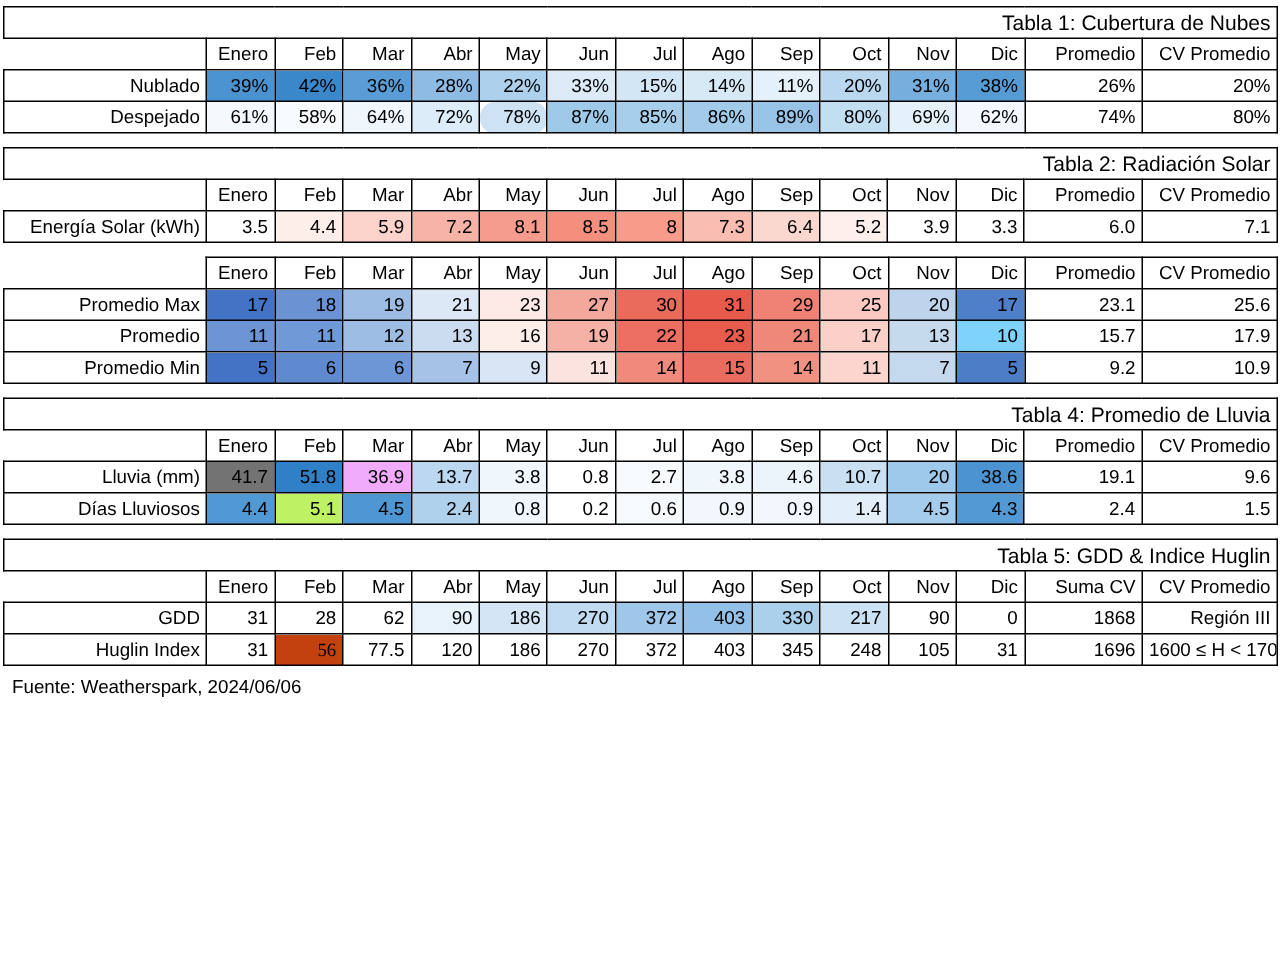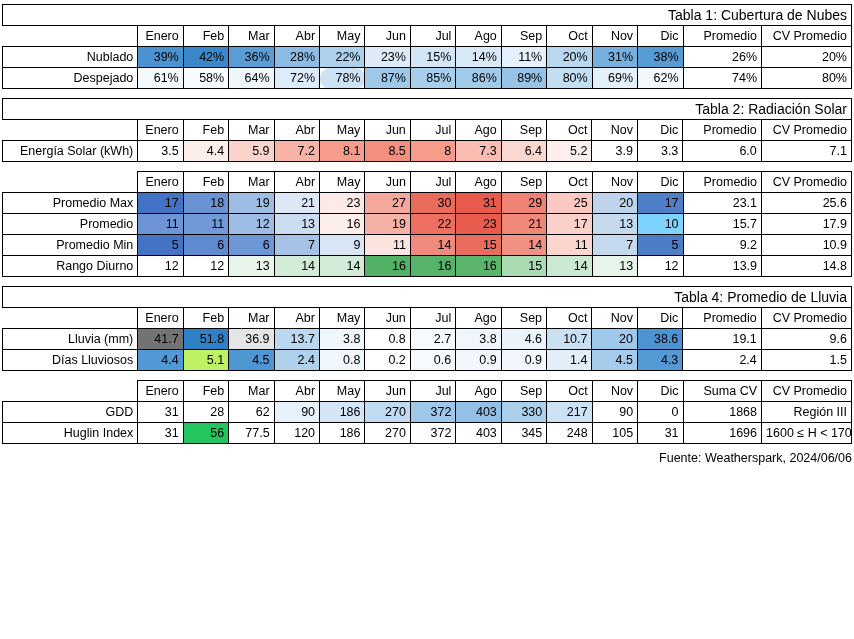--- a/index.html
+++ b/index.html
@@ -51,21 +51,20 @@
   col.c-label { width: 131px; }
   col.c-mon   { width: 44px; }
   col.c-prom  { width: 76px; }
   col.c-cv    { width: 87px; }
 
   .footer {
     margin-top: 7px;
     font-size: 12.5px;
     padding-left: 6px;
     color: #000;
-    text-align: right;
   }
   .tbl-wrap { margin-bottom: 0px; }
   .gap { height: 9px; }
 </style>
 </head>
 <body>
 
 <div class="tbl-wrap">
 <table class="tbl">
   <colgroup>
@@ -106,21 +105,21 @@
     <td class="hdr">Promedio</td>
     <td class="hdr">CV Promedio</td>
   </tr>
   <tr>
     <td class="rowlabel-right">Nublado</td>
     <td class="ctr" style="background-color: rgb(74, 147, 208);">39%</td>
     <td class="ctr" style="background-color: rgb(58, 135, 202);">42%</td>
     <td class="ctr" style="background-color: rgb(90, 157, 214);">36%</td>
     <td class="ctr" style="background-color: rgb(141, 187, 227);">28%</td>
     <td class="ctr" style="background-color: rgb(173, 208, 236);">22%</td>
-    <td class="ctr" style="background-color: rgb(220, 235, 247);">23%</td>
+    <td class="ctr" style="background-color: rgb(220, 235, 247);">33%</td>
     <td class="ctr" style="background-color: rgb(211, 230, 245);">15%</td>
     <td class="ctr" style="background-color: rgb(216, 233, 246);">14%</td>
     <td class="ctr" style="background-color: rgb(228, 240, 250);">11%</td>
     <td class="ctr" style="background-color: rgb(185, 215, 239);">20%</td>
     <td class="ctr" style="background-color: rgb(118, 174, 221);">31%</td>
     <td class="ctr" style="background-color: rgb(87, 155, 213);">38%</td>
     <td class="bold">26%</td>
     <td class="bold">20%</td>
   </tr>
   <tr>
@@ -290,37 +289,20 @@
     <td class="ctr" style="background-color: rgb(251, 228, 223);">11</td>
     <td class="ctr" style="background-color: rgb(240, 138, 124);">14</td>
     <td class="ctr" style="background-color: rgb(234, 108, 94);">15</td>
     <td class="ctr" style="background-color: rgb(241, 145, 130);">14</td>
     <td class="ctr" style="background-color: rgb(251, 213, 206);">11</td>
     <td class="ctr" style="background-color: rgb(196, 217, 238);">7</td>
     <td class="ctr" style="background-color: rgb(78, 125, 199);">5</td>
     <td class="bold">9.2</td>
     <td class="bold">10.9</td>
   </tr>
-  <tr>
-    <td class="rowlabel-left">Rango Diurno</td>
-    <td class="ctr" style="background-color: rgb(255, 255, 255);">12</td>
-    <td class="ctr" style="background-color: rgb(255, 255, 255);">12</td>
-    <td class="ctr" style="background-color: rgb(233, 245, 234);">13</td>
-    <td class="ctr" style="background-color: rgb(211, 236, 215);">14</td>
-    <td class="ctr" style="background-color: rgb(211, 236, 215);">14</td>
-    <td class="ctr" style="background-color: rgb(82, 177, 101);">16</td>
-    <td class="ctr" style="background-color: rgb(87, 179, 105);">16</td>
-    <td class="ctr" style="background-color: rgb(92, 181, 109);">16</td>
-    <td class="ctr" style="background-color: rgb(169, 220, 179);">15</td>
-    <td class="ctr" style="background-color: rgb(204, 234, 209);">14</td>
-    <td class="ctr" style="background-color: rgb(230, 244, 233);">13</td>
-    <td class="ctr" style="background-color: rgb(255, 255, 255);">12</td>
-    <td class="bold">13.9</td>
-    <td class="bold">14.8</td>
-  </tr>
 </tbody>
     </table>
 </div>
 
 <div class="gap"></div>
 
 <div class="tbl-wrap">
 <table class="tbl">
   <colgroup>
     <col class="c-label">
@@ -357,21 +339,21 @@
     <td class="hdr">Oct</td>
     <td class="hdr">Nov</td>
     <td class="hdr">Dic</td>
     <td class="hdr">Promedio</td>
     <td class="hdr">CV Promedio</td>
   </tr>
   <tr>
     <td class="rowlabel-right">Lluvia (mm)</td>
     <td class="ctr" style="background-color: #737373;">41.7</td>
     <td class="ctr" style="background-color: rgb(47, 128, 198);">51.8</td>
-    <td class="ctr" style="background-color: #e5e5e5; margin-top: 48px;">36.9</td>
+    <td class="ctr" style="background-color: #f0abfc; margin-top: 48px;">36.9</td>
     <td class="ctr" style="background-color: rgb(187, 216, 240);">13.7</td>
     <td class="ctr" style="background-color: rgb(239, 246, 252);">3.8</td>
     <td class="ctr" style="background-color: rgb(255, 255, 255);">0.8</td>
     <td class="ctr" style="background-color: rgb(246, 250, 253);">2.7</td>
     <td class="ctr" style="background-color: rgb(239, 246, 252);">3.8</td>
     <td class="ctr" style="background-color: rgb(236, 244, 251);">4.6</td>
     <td class="ctr" style="background-color: rgb(201, 224, 243);">10.7</td>
     <td class="ctr" style="background-color: rgb(159, 201, 234);">20</td>
     <td class="ctr" style="background-color: rgb(75, 148, 209);">38.6</td>
     <td class="bold">19.1</td>
@@ -413,20 +395,23 @@
         <col class="c-mon">
         <col class="c-mon">
         <col class="c-mon">
         <col class="c-mon">
         <col class="c-mon">
         <col class="c-mon">
         <col class="c-prom">
         <col class="c-cv">
   </colgroup>
   <tbody>
+        <tr>
+    <td class="title-cell" colspan="15">Tabla 5: GDD &amp; Indice Huglin</td>
+  </tr>
   <tr>
     <td class="nb"></td>
     <td class="hdr">Enero</td>
     <td class="hdr">Feb</td>
     <td class="hdr">Mar</td>
     <td class="hdr">Abr</td>
     <td class="hdr">May</td>
     <td class="hdr">Jun</td>
     <td class="hdr">Jul</td>
     <td class="hdr">Ago</td>
@@ -450,21 +435,21 @@
     <td class="ctr" style="background-color: rgb(171, 208, 236);">330</td>
     <td class="ctr" style="background-color: rgb(203, 225, 244);">217</td>
     <td class="ctr" style="background-color: rgb(255, 255, 255);">90</td>
     <td class="ctr" style="background-color: rgb(255, 255, 255);">0</td>
     <td class="bold">1868</td>
     <td class="bold lft">Región III</td>
   </tr>
   <tr>
     <td class="rowlabel-left">Huglin Index</td>
     <td class="ctr" style="background-color: rgb(255, 255, 255);">31</td>
-    <td class="ctr" style="background-color: #22c55e;">56</td>
+    <td class="ctr" style="background-color: #c2410c; font-family: Liberation Serif, serif;">56</td>
     <td class="ctr" style="background-color: rgb(255, 255, 255);">77.5</td>
     <td class="ctr" style="background-color: rgb(255, 255, 255);">120</td>
     <td class="ctr" style="background-color: rgb(255, 255, 255);">186</td>
     <td class="ctr" style="background-color: rgb(255, 255, 255);">270</td>
     <td class="ctr" style="background-color: rgb(255, 255, 255);">372</td>
     <td class="ctr" style="background-color: rgb(255, 255, 255);">403</td>
     <td class="ctr" style="background-color: rgb(255, 255, 255);">345</td>
     <td class="ctr" style="background-color: rgb(255, 255, 255);">248</td>
     <td class="ctr" style="background-color: rgb(255, 255, 255);">105</td>
     <td class="ctr" style="background-color: rgb(255, 255, 255);">31</td>

